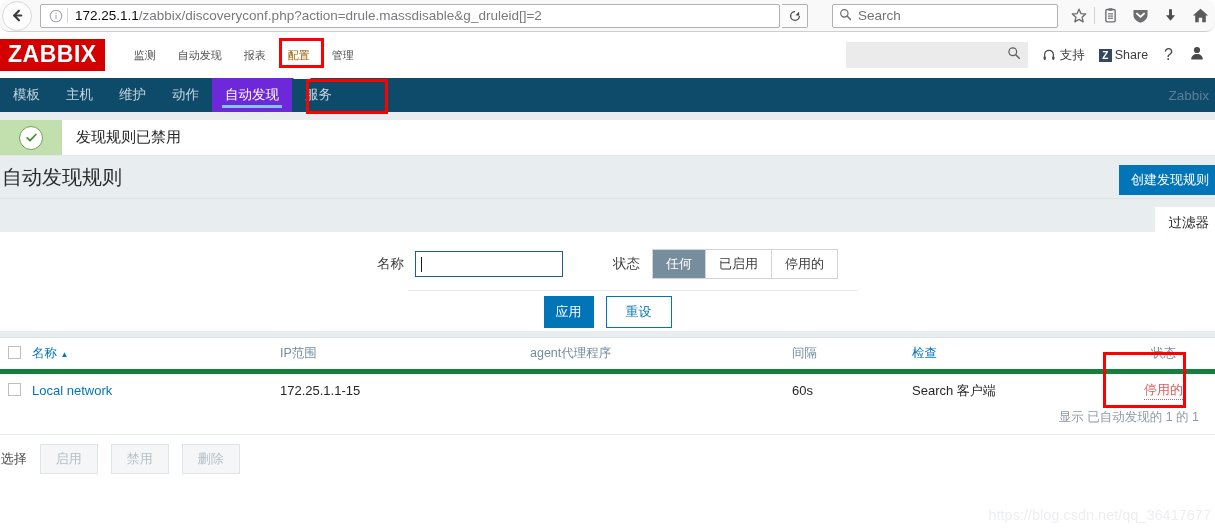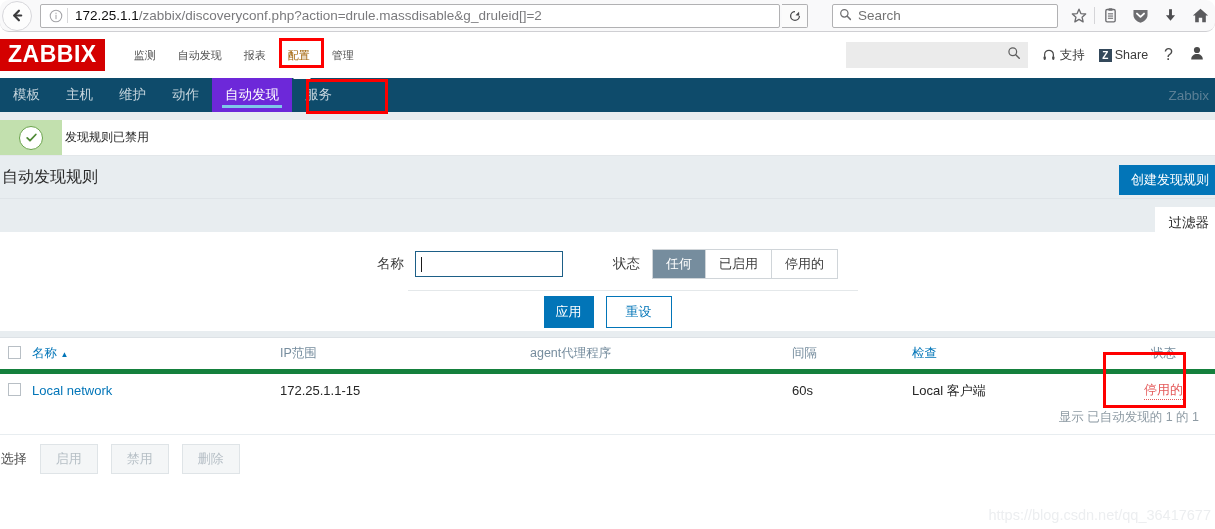--- a/index.html
+++ b/index.html
@@ -130,29 +130,29 @@
     width: 62px; background: #c2e0ae; display: flex;
     align-items: center; justify-content: center;
   }
   .msg-circle {
     width: 24px; height: 24px; border-radius: 50%;
     background: #ffffff; border: 1.5px solid #6aa34b;
     display: flex; align-items: center; justify-content: center;
   }
   .msg-text {
     flex: 1; display: flex; align-items: center;
-    padding-left: 3px; font-size: 12px; color: #262626;
+    padding-left: 14px; font-size: 15px; color: #262626;
   }
 
   
   .titlerow {
     position: absolute; left: 0; top: 156px; width: 1215px; height: 42px;
     background: #e8edf0; display: flex; align-items: center;
   }
-  .pagetitle { font-size: 16px; color: #2b2b2b; margin-left: 2px; }
+  .pagetitle { font-size: 20px; color: #2b2b2b; margin-left: 2px; }
   .create-btn {
     position: absolute; right: -6px; top: 9px;
     background: #0275b8; color: #ffffff; font-size: 13px;
     padding: 6px 12px; white-space: nowrap;
   }
 
   
   .filterstrip {
     position: absolute; left: 0; top: 198px; width: 1215px; height: 34px;
     background: #e8edf0; border-top: 1px solid #dfe4e8;
@@ -479,21 +479,21 @@
         <tr>
           <td class="col-cb">
             <span class="cb"></span>
           </td>
           <td class="col-name">
             <span class="rowname">Local network</span>
           </td>
           <td class="col-ip">172.25.1.1-15</td>
           <td class="col-proxy"></td>
           <td class="col-int">60s</td>
-          <td class="col-check">Local 客户端</td>
+          <td class="col-check">Search 客户端</td>
           <td class="col-state">
             <span class="state-dis">停用的</span>
           </td>
         </tr>
       </tbody>
     </table>
   </div>
 
   <div class="tbl-foot">
     <div class="rowcount">显示 已自动发现的 1 的 1</div>

